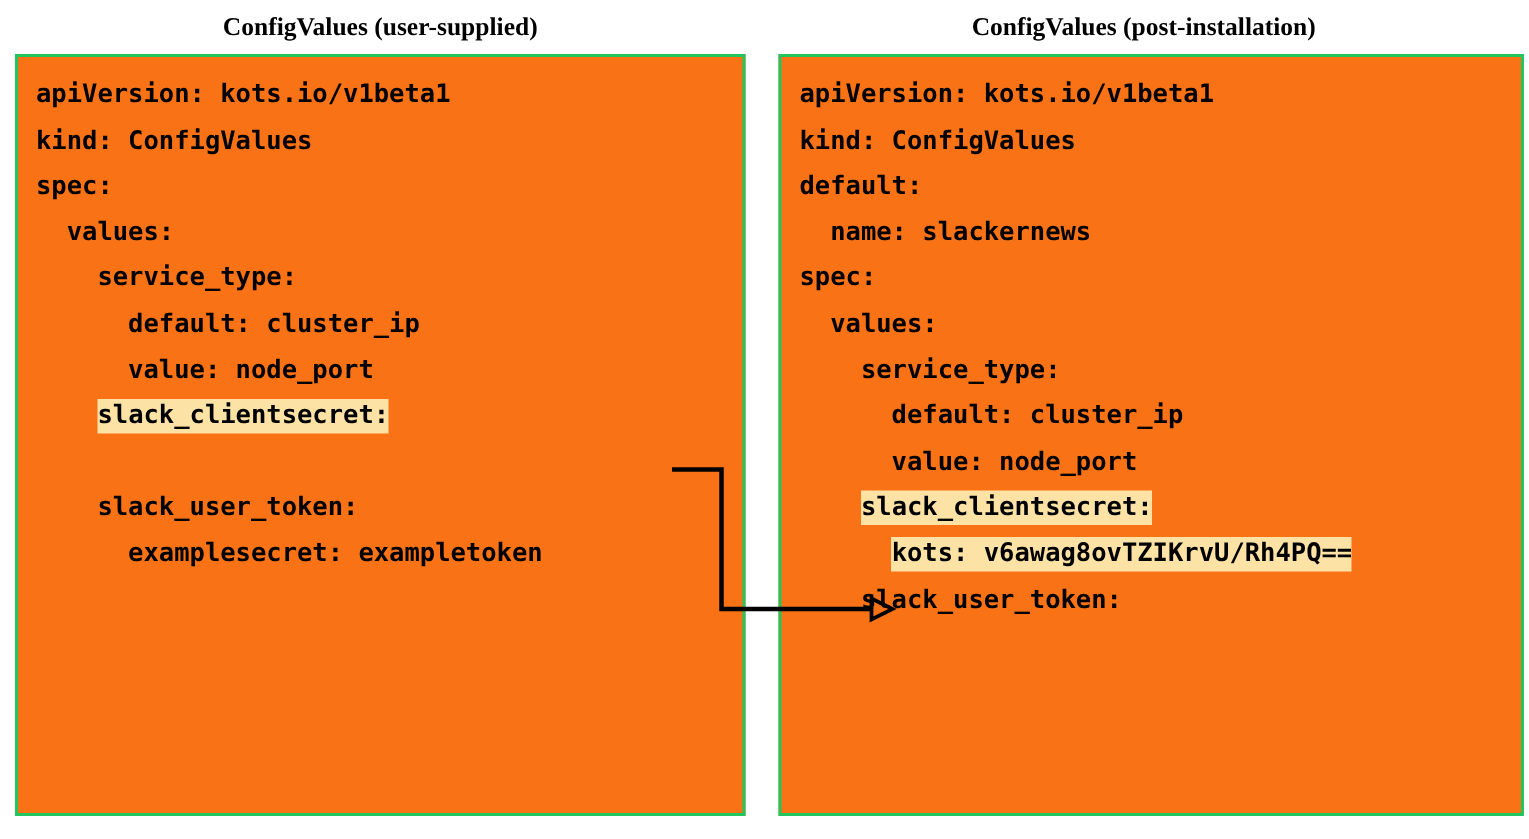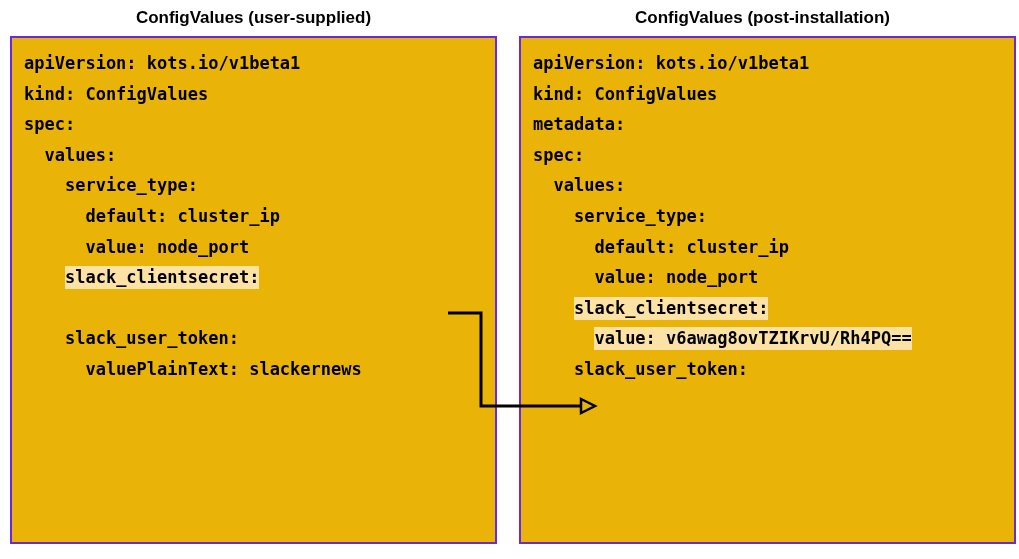--- a/index.html
+++ b/index.html
@@ -6,34 +6,34 @@
   body{
     width:1019px;height:559px;
     background:#ffffff;
     font-family:"DejaVu Sans Mono","Liberation Mono",monospace;
     -webkit-font-smoothing:none;
   }
   .canvas{position:relative;width:1019px;height:559px;overflow:hidden;}
 
   .panel-title{
     position:absolute;
-    font-family:Liberation Sans, sans-serif;
+    font-family:Liberation Serif, serif;
     font-weight:700;
     font-size:17px;
     color:#000000;
     letter-spacing:0px;
     white-space:pre;
     text-align:center;
     top:8px;
   }
 
   .panel{
     position:absolute;
-    background:#eab308;
-    border:2px solid #6d28d9;
+    background:#f97316;
+    border:2px solid #22c55e;
     box-sizing:border-box;
     overflow:hidden;
     text-decoration:underline;
   }
   #panel-left{ left:10px;  top:36px; width:487px; height:508px; }
   #panel-right{ left:519px; top:36px; width:497px; height:508px; }
 
   .code{
     position:absolute;
     left:12px;
@@ -80,36 +80,37 @@
         <div class="line"><span class="seg">apiVersion: kots.io/v1beta1</span></div>
         <div class="line"><span class="seg">kind: ConfigValues</span></div>
         <div class="line"><span class="seg">spec:</span></div>
         <div class="line"><span class="seg">  values:</span></div>
         <div class="line"><span class="seg">    service_type:</span></div>
         <div class="line"><span class="seg">      default: cluster_ip</span></div>
         <div class="line"><span class="seg">      value: node_port</span></div>
         <div class="line"><span class="seg">    </span><span class="seg hl">slack_clientsecret:</span></div>
         <div class="line"><span class="seg">      </span></div>
         <div class="line"><span class="seg">    slack_user_token:</span></div>
-        <div class="line"><span class="seg">      valuePlainText: slackernews</span></div>
+        <div class="line"><span class="seg">      examplesecret: exampletoken</span></div>
       </div>
   </div>
 
   <div class="panel" id="panel-right">
     <div class="code" id="code-right">
         <div class="line"><span class="seg">apiVersion: kots.io/v1beta1</span></div>
         <div class="line"><span class="seg">kind: ConfigValues</span></div>
-        <div class="line"><span class="seg">metadata:</span></div>
+        <div class="line"><span class="seg">default:</span></div>
+        <div class="line"><span class="seg">  name: slackernews</span></div>
         <div class="line"><span class="seg">spec:</span></div>
         <div class="line"><span class="seg">  values:</span></div>
         <div class="line"><span class="seg">    service_type:</span></div>
         <div class="line"><span class="seg">      default: cluster_ip</span></div>
         <div class="line"><span class="seg">      value: node_port</span></div>
         <div class="line"><span class="seg">    </span><span class="seg hl">slack_clientsecret:</span></div>
-        <div class="line"><span class="seg">      </span><span class="seg hl">value: v6awag8ovTZIKrvU/Rh4PQ==</span></div>
+        <div class="line"><span class="seg">      </span><span class="seg hl">kots: v6awag8ovTZIKrvU/Rh4PQ==</span></div>
         <div class="line"><span class="seg">    slack_user_token:</span></div>
       </div>
   </div>
 
   <svg class="connector" viewBox="0 0 1019 559" width="1019" height="559">
     <polyline points="448,313 481,313 481,406 581,406" fill="none" stroke="#000000" stroke-width="3"></polyline>
     <polygon points="581,399 595,406 581,413" fill="none" stroke="#000000" stroke-width="2.5" stroke-linejoin="miter"></polygon>
   </svg>
 
 </div>

